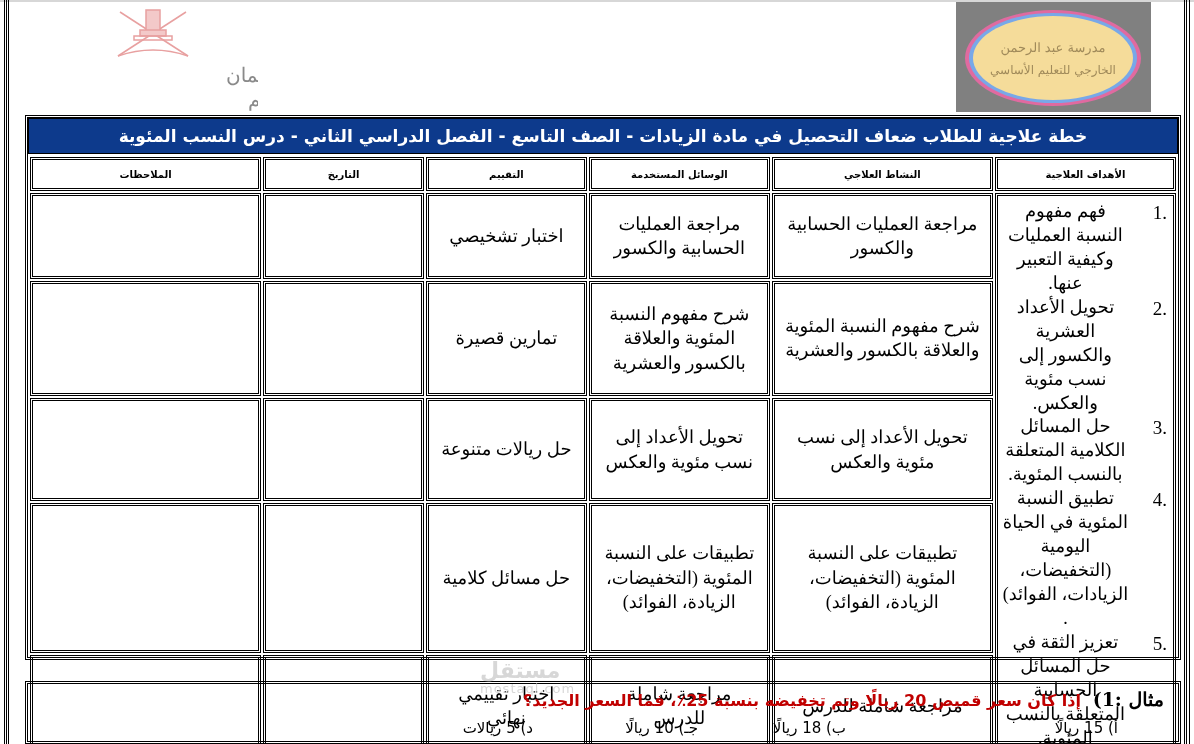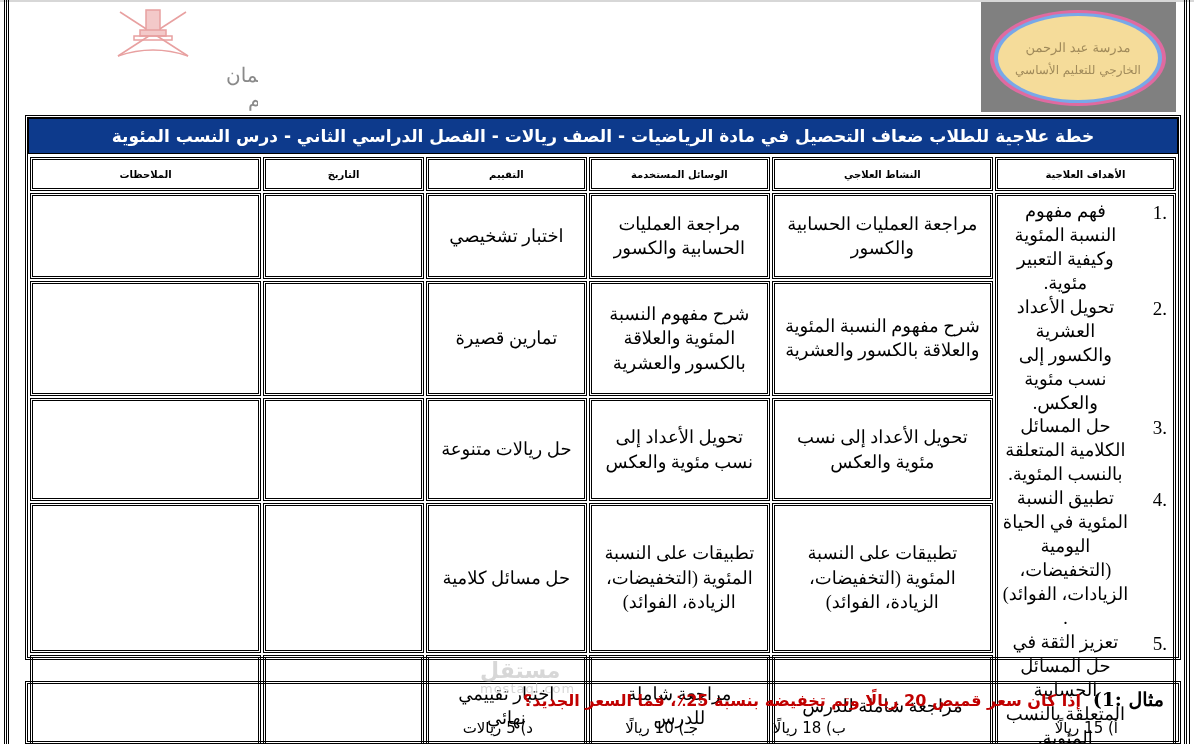--- a/index.html
+++ b/index.html
@@ -10,21 +10,21 @@
     .page-rule-left { position: absolute; left: 4px; top: 0; width: 5px; height: 744px;
       border-left: 1px solid #000; border-right: 1px solid #000; }
     .page-rule-left::after { content: ""; position: absolute; left: 1px; top: 0; width: 1px; height: 100%; background: #000; }
     .page-rule-right { position: absolute; left: 1184px; top: 0; width: 6px; height: 744px;
       border-left: 1px solid #000; border-right: 1px solid #000; }
     .page-rule-right::after { content: ""; position: absolute; left: 1px; top: 0; width: 1px; height: 100%; background: #000; }
     .top-rule { position: absolute; left: 0; top: 0; width: 1194px; height: 2px; background: #d7d7d7; }
 
     
     .logo-ministry { position: absolute; left: 48px; top: 4px; width: 210px; height: 108px; }
-    .logo-school { position: absolute; left: 956px; top: 2px; width: 195px; height: 110px; background: #808080; margin-left: 25px; }
+    .logo-school { position: absolute; left: 956px; top: 2px; width: 195px; height: 110px; background: #808080; }
 
     
     .frame { position: absolute; left: 25px; top: 115px; width: 1156px; height: 545px;
       border: 3px double #000; }
 
     .title-bar { position: absolute; left: 28px; top: 118px; width: 1150px; height: 36px;
       background: #0d3a8c; border: 1px solid #000; color: #fff;
       display: flex; align-items: center; justify-content: center;
       font-size: 17px; font-weight: bold; direction: rtl; }
 
@@ -80,21 +80,21 @@
     <ellipse cx="97" cy="56" rx="88" ry="48" fill="#e06aa0"></ellipse>
     <ellipse cx="97" cy="56" rx="84" ry="45" fill="#78a8e8"></ellipse>
     <ellipse cx="97" cy="56" rx="80" ry="42" fill="#f5dc9a"></ellipse>
     <text x="97" y="50" text-anchor="middle" font-family="DejaVu Serif, serif" font-size="13" fill="#a08a5a" direction="rtl">مدرسة عبد الرحمن</text>
     <text x="97" y="72" text-anchor="middle" font-family="DejaVu Serif, serif" font-size="12" fill="#a08a5a" direction="rtl">الخارجي للتعليم الأساسي</text>
   </svg>
 </div>
 
 <div class="frame"></div>
 
-<div class="title-bar">خطة علاجية للطلاب ضعاف التحصيل في مادة الرياضيات - الصف ريالات - الفصل الدراسي الثاني - درس النسب المئوية</div>
+<div class="title-bar">خطة علاجية للطلاب ضعاف التحصيل في مادة الزيادات - الصف التاسع - الفصل الدراسي الثاني - درس النسب المئوية</div>
 
 <table class="plan">
   <colgroup>
     <col style="width:178px">
     <col style="width:217px">
     <col style="width:178px">
     <col style="width:158px">
     <col style="width:158px">
     <col style="width:227px">
   </colgroup>
@@ -107,21 +107,21 @@
       <th>التاريخ</th>
       <th>الملاحظات</th>
     </tr>
   </thead>
   <tbody>
     <tr style="height:70px">
       <td class="goals" rowspan="5">
         <ol class="goal-list">
           <li>
               <span class="num">1.</span>
-              <span class="txt">فهم مفهوم النسبة المئوية وكيفية التعبير مئوية.</span>
+              <span class="txt">فهم مفهوم النسبة العمليات وكيفية التعبير عنها.</span>
             </li>
           <li>
               <span class="num">2.</span>
               <span class="txt">تحويل الأعداد العشرية والكسور إلى نسب مئوية والعكس.</span>
             </li>
           <li>
               <span class="num">3.</span>
               <span class="txt">حل المسائل الكلامية المتعلقة بالنسب المئوية.</span>
             </li>
           <li>

